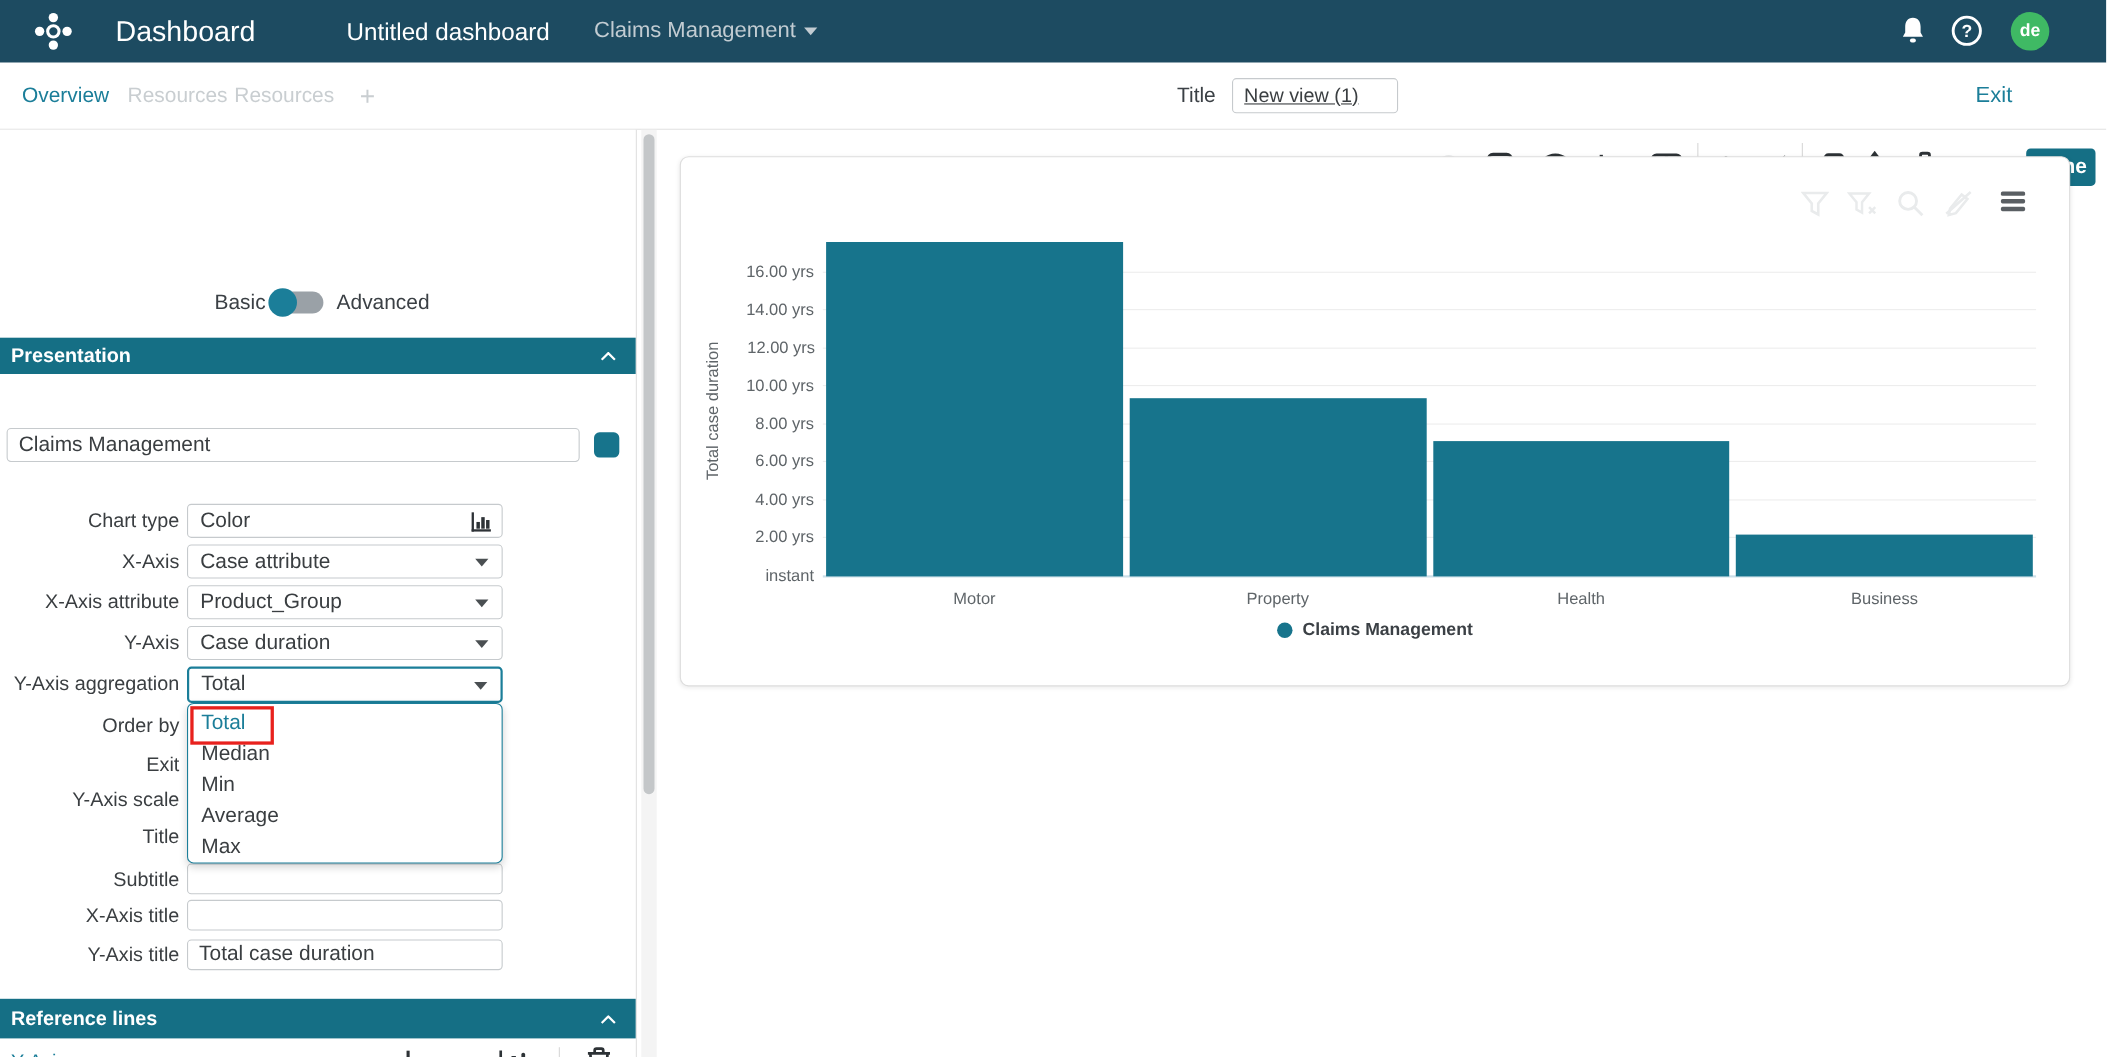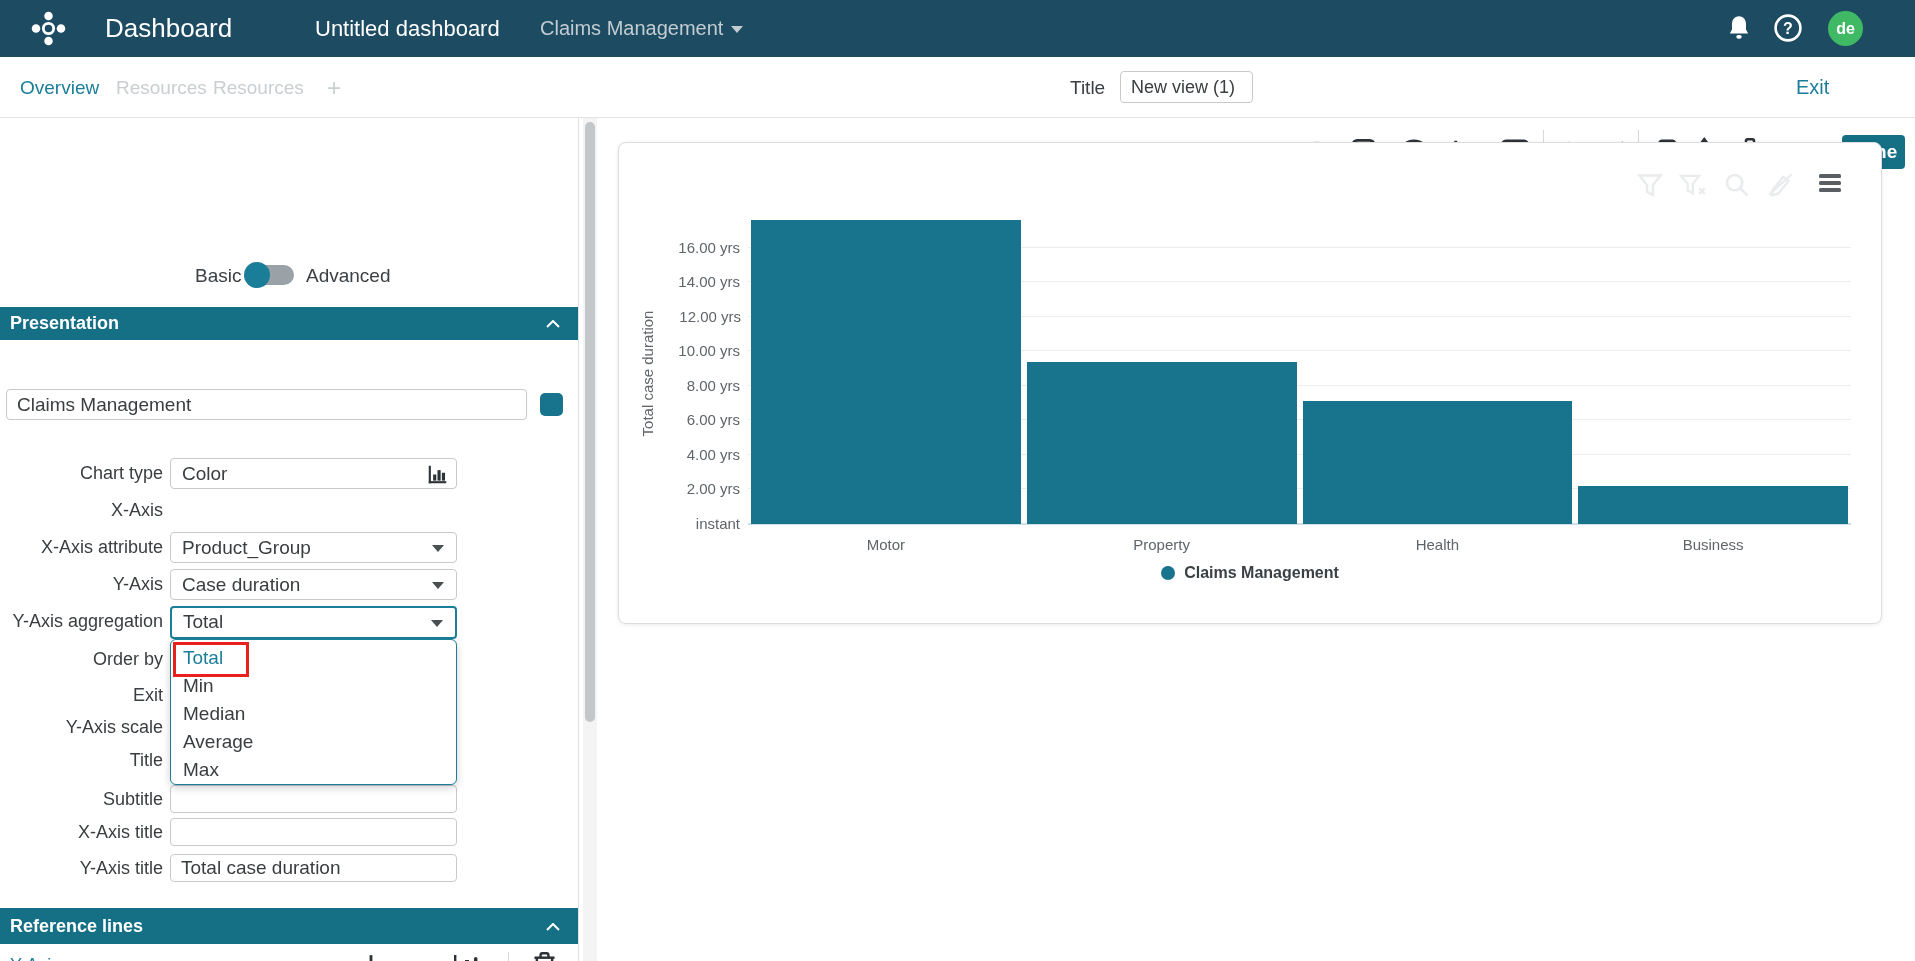--- a/index.html
+++ b/index.html
@@ -99,21 +99,21 @@
 
   <div class="abs toolbar">
     <div id="tabs">
         <span class="tab active" style="left: 20px;">Overview</span>
         <span class="tab disabled" style="left: 116px;">Resources</span>
         <span class="tab disabled" style="left: 213px;">Resources</span>
         <span class="tab disabled" style="left: 327px; font-size: 24px;">+</span>
       </div>
 
     <span class="abs tb-label" style="left:1070px;">Title</span>
-    <input class="abs tb-input" style="left: 1120px; top: 14px; width: 133px;" value="New view (1)">
+    <input class="abs tb-input" style="left: 1120px; top: 14px; width: 151px; text-decoration: underline;" value="New view (1)">
 
     <span class="abs icon-btn" style="left:1303px; top:82px;">
       <svg width="28" height="28" viewBox="0 0 24 24" stroke="#e4e6e7" fill="none" stroke-width="2.2">
         <circle cx="12" cy="12" r="9"></circle>
           <circle cx="12" cy="12" r="4.8"></circle>
           <circle cx="12" cy="12" r="1.2" fill="#e4e6e7"></circle>
       </svg>
     </span>
     <span class="abs icon-btn" style="left:1350px; top:80px;">
       <svg width="27" height="30" viewBox="0 0 24 27">
@@ -209,20 +209,23 @@
       <svg class="abs" style="right:8px; top:5px;" width="21" height="21" viewBox="0 0 24 24">
         <rect x="2" y="2" width="2.4" height="20" fill="#2d3236"></rect>
           <rect x="2" y="19.6" width="20" height="2.4" fill="#2d3236"></rect>
         <rect x="7" y="12" width="3.6" height="7" fill="#2d3236"></rect>
           <rect x="12" y="7" width="3.6" height="12" fill="#2d3236"></rect>
           <rect x="17" y="10" width="3.6" height="9" fill="#2d3236"></rect>
       </svg>
     </div>
 
     <div class="abs frow-label" style="left:0; top:382px;">X-Axis</div>
+    <div class="abs field" style="top:377px;">
+      <span>Case attribute</span><span class="sel-caret"></span>
+    </div>
 
     <div class="abs frow-label" style="left:0; top:419px;">X-Axis attribute</div>
     <div class="abs field" style="top:414px;">
       <span>Product_Group</span><span class="sel-caret"></span>
     </div>
 
     <div class="abs frow-label" style="left:0; top:456px;">Y-Axis</div>
     <div class="abs field" style="top:451px;">
       <span>Case duration</span><span class="sel-caret"></span>
     </div>
@@ -233,22 +236,22 @@
     </div>
 
     <div class="abs frow-label" style="left:0; top:531px;">Order by</div>
     <div class="abs frow-label" style="left:0; top:567px;">Exit</div>
     <div class="abs frow-label" style="left:0; top:599px;">Y-Axis scale</div>
     <div class="abs frow-label" style="left:0; top:632px;">Title</div>
 
     <div class="abs dd">
       <div class="abs red-box"></div>
     <div class="dd-item selected">Total</div>
+        <div class="dd-item">Median</div>
         <div class="dd-item">Min</div>
-        <div class="dd-item">Median</div>
         <div class="dd-item">Average</div>
         <div class="dd-item">Max</div>
       </div>
 
     <div class="abs frow-label" style="left:0; top:671px;">Subtitle</div>
     <input class="abs txt-input" style="left: 170px; top: 667px; width: 287px; height: 28px; z-index: 1;" value="">
 
     <div class="abs frow-label" style="left:0; top:704px;">X-Axis title</div>
     <input class="abs txt-input" style="left: 170px; top: 700px; width: 287px; height: 28px;" value="">
 

